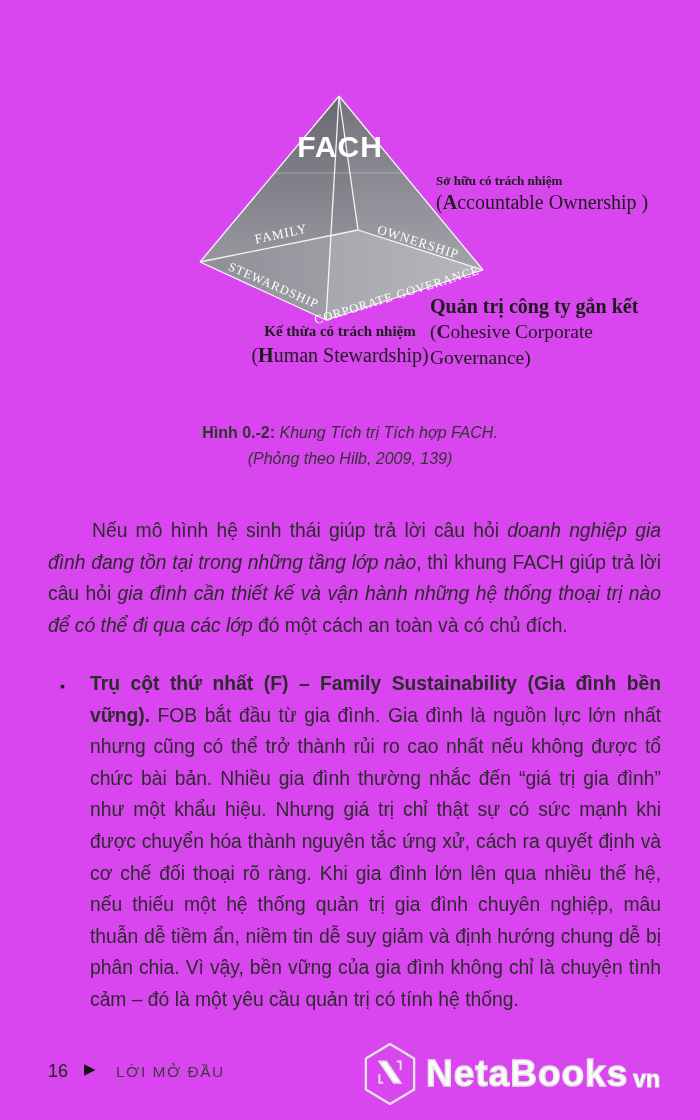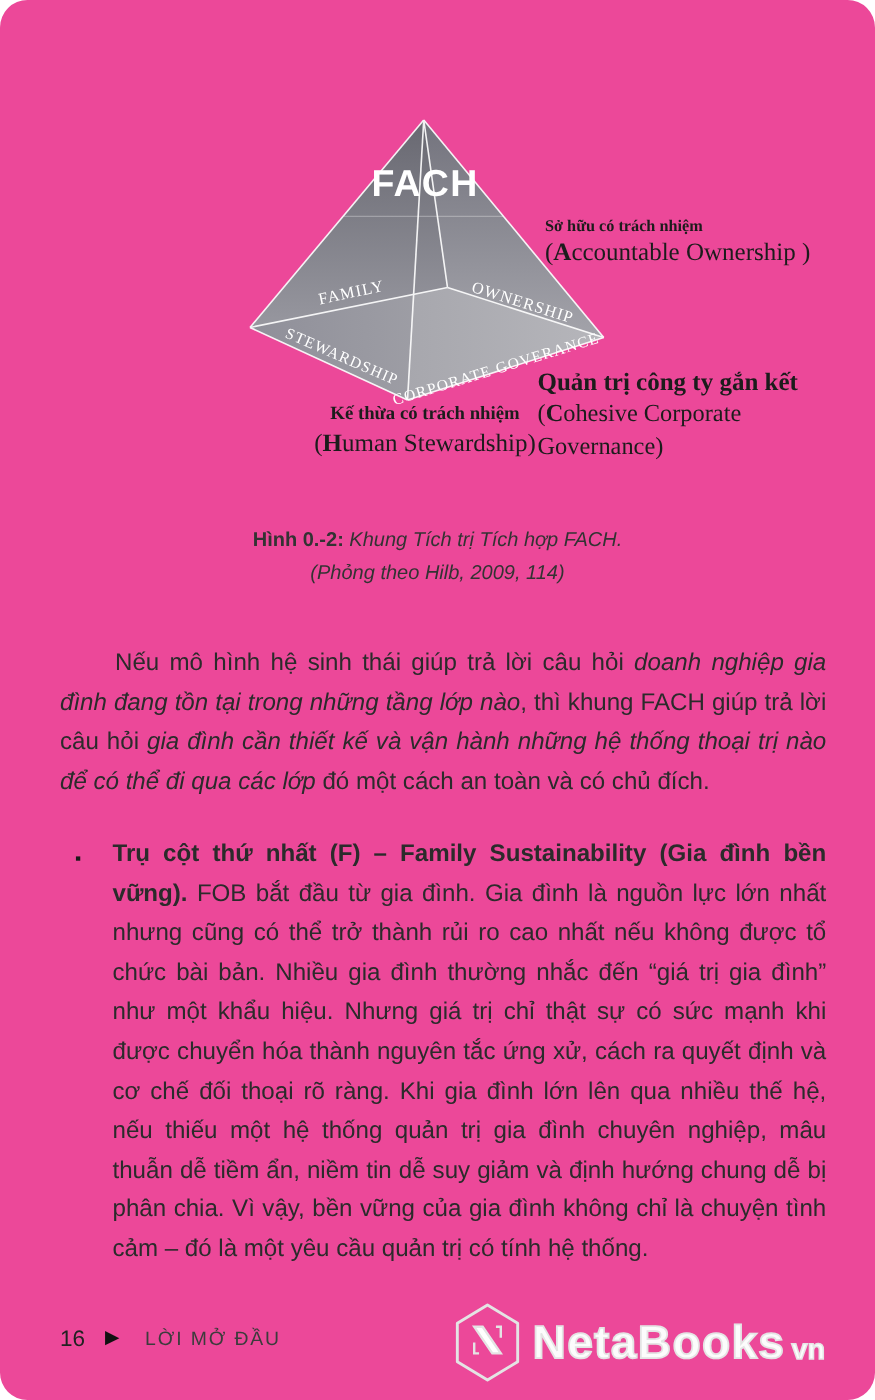--- a/index.html
+++ b/index.html
@@ -1,18 +1,18 @@
 <!DOCTYPE html>
 <html><head>
 <meta charset="utf-8">
 <style>
   html,body{margin:0;padding:0;}
   .page{
-    position:relative;width:700px;height:1120px;background:#ec4899;
-    font-family:"Liberation Sans",sans-serif;color:#2b2b2b;overflow:hidden;border-radius:22px;
+    position:relative;width:700px;height:1120px;background:#d946ef;
+    font-family:"Liberation Sans",sans-serif;color:#2b2b2b;overflow:hidden;
   }
   
   .dg-label{position:absolute;font-family:"Liberation Serif",serif;color:#1c1c1c;line-height:1.32;}
   .dg-label .vn{font-weight:bold;}
   .lbl-left{left:22px;top:235px;width:226px;text-align:center;font-size:20px;}
   .lbl-left .vn{font-size:21px;}
   .lbl-right-top{left:436px;top:172px;width:230px;text-align:left;font-size:20px;}
   .lbl-right-top .vn{font-size:13px;}
   .lbl-bottom-center{left:215px;top:322px;width:250px;text-align:center;font-size:20px;}
   .lbl-bottom-center .vn{font-size:15px;}
@@ -113,21 +113,21 @@
     <div class="en"><span>(</span><span class="seg-b">H</span><span>uman Stewardship)</span></div>
   </div>
 
   <div class="dg-label lbl-bottom-right">
     <div class="vn">Quản trị công ty gắn kết</div>
     <div class="en"><span>(</span><span class="seg-b">C</span><span>ohesive Corporate Governance)</span></div>
   </div>
 
   <div class="caption">
     <div><span class="cap-label">Hình 0.-2:</span><span class="cap-title"> Khung Tích trị Tích hợp FACH.</span></div>
-    <div class="cap-src">(Phỏng theo Hilb, 2009, 114)</div>
+    <div class="cap-src">(Phỏng theo Hilb, 2009, 139)</div>
   </div>
 
   <p class="para1"><span>Nếu mô hình hệ sinh thái giúp trả lời câu hỏi </span><span class="seg-i">doanh nghiệp gia đình đang tồn tại trong những tầng lớp nào</span><span>, thì khung FACH giúp trả lời câu hỏi </span><span class="seg-i">gia đình cần thiết kế và vận hành những hệ thống thoại trị nào để có thể đi qua các lớp</span><span> đó một cách an toàn và có chủ đích.</span></p>
 
   <div class="bullet-item">
     <span class="bullet-marker">▪</span>
     <span><span class="seg-b">Trụ cột thứ nhất (F) – Family Sustainability (Gia đình bền vững).</span><span> FOB bắt đầu từ gia đình. Gia đình là nguồn lực lớn nhất nhưng cũng có thể trở thành rủi ro cao nhất nếu không được tổ chức bài bản. Nhiều gia đình thường nhắc đến “giá trị gia đình” như một khẩu hiệu. Nhưng giá trị chỉ thật sự có sức mạnh khi được chuyển hóa thành nguyên tắc ứng xử, cách ra quyết định và cơ chế đối thoại rõ ràng. Khi gia đình lớn lên qua nhiều thế hệ, nếu thiếu một hệ thống quản trị gia đình chuyên nghiệp, mâu thuẫn dễ tiềm ẩn, niềm tin dễ suy giảm và định hướng chung dễ bị phân chia. Vì vậy, bền vững của gia đình không chỉ là chuyện tình cảm – đó là một yêu cầu quản trị có tính hệ thống.</span></span>
   </div>
 
   <div class="footer">

